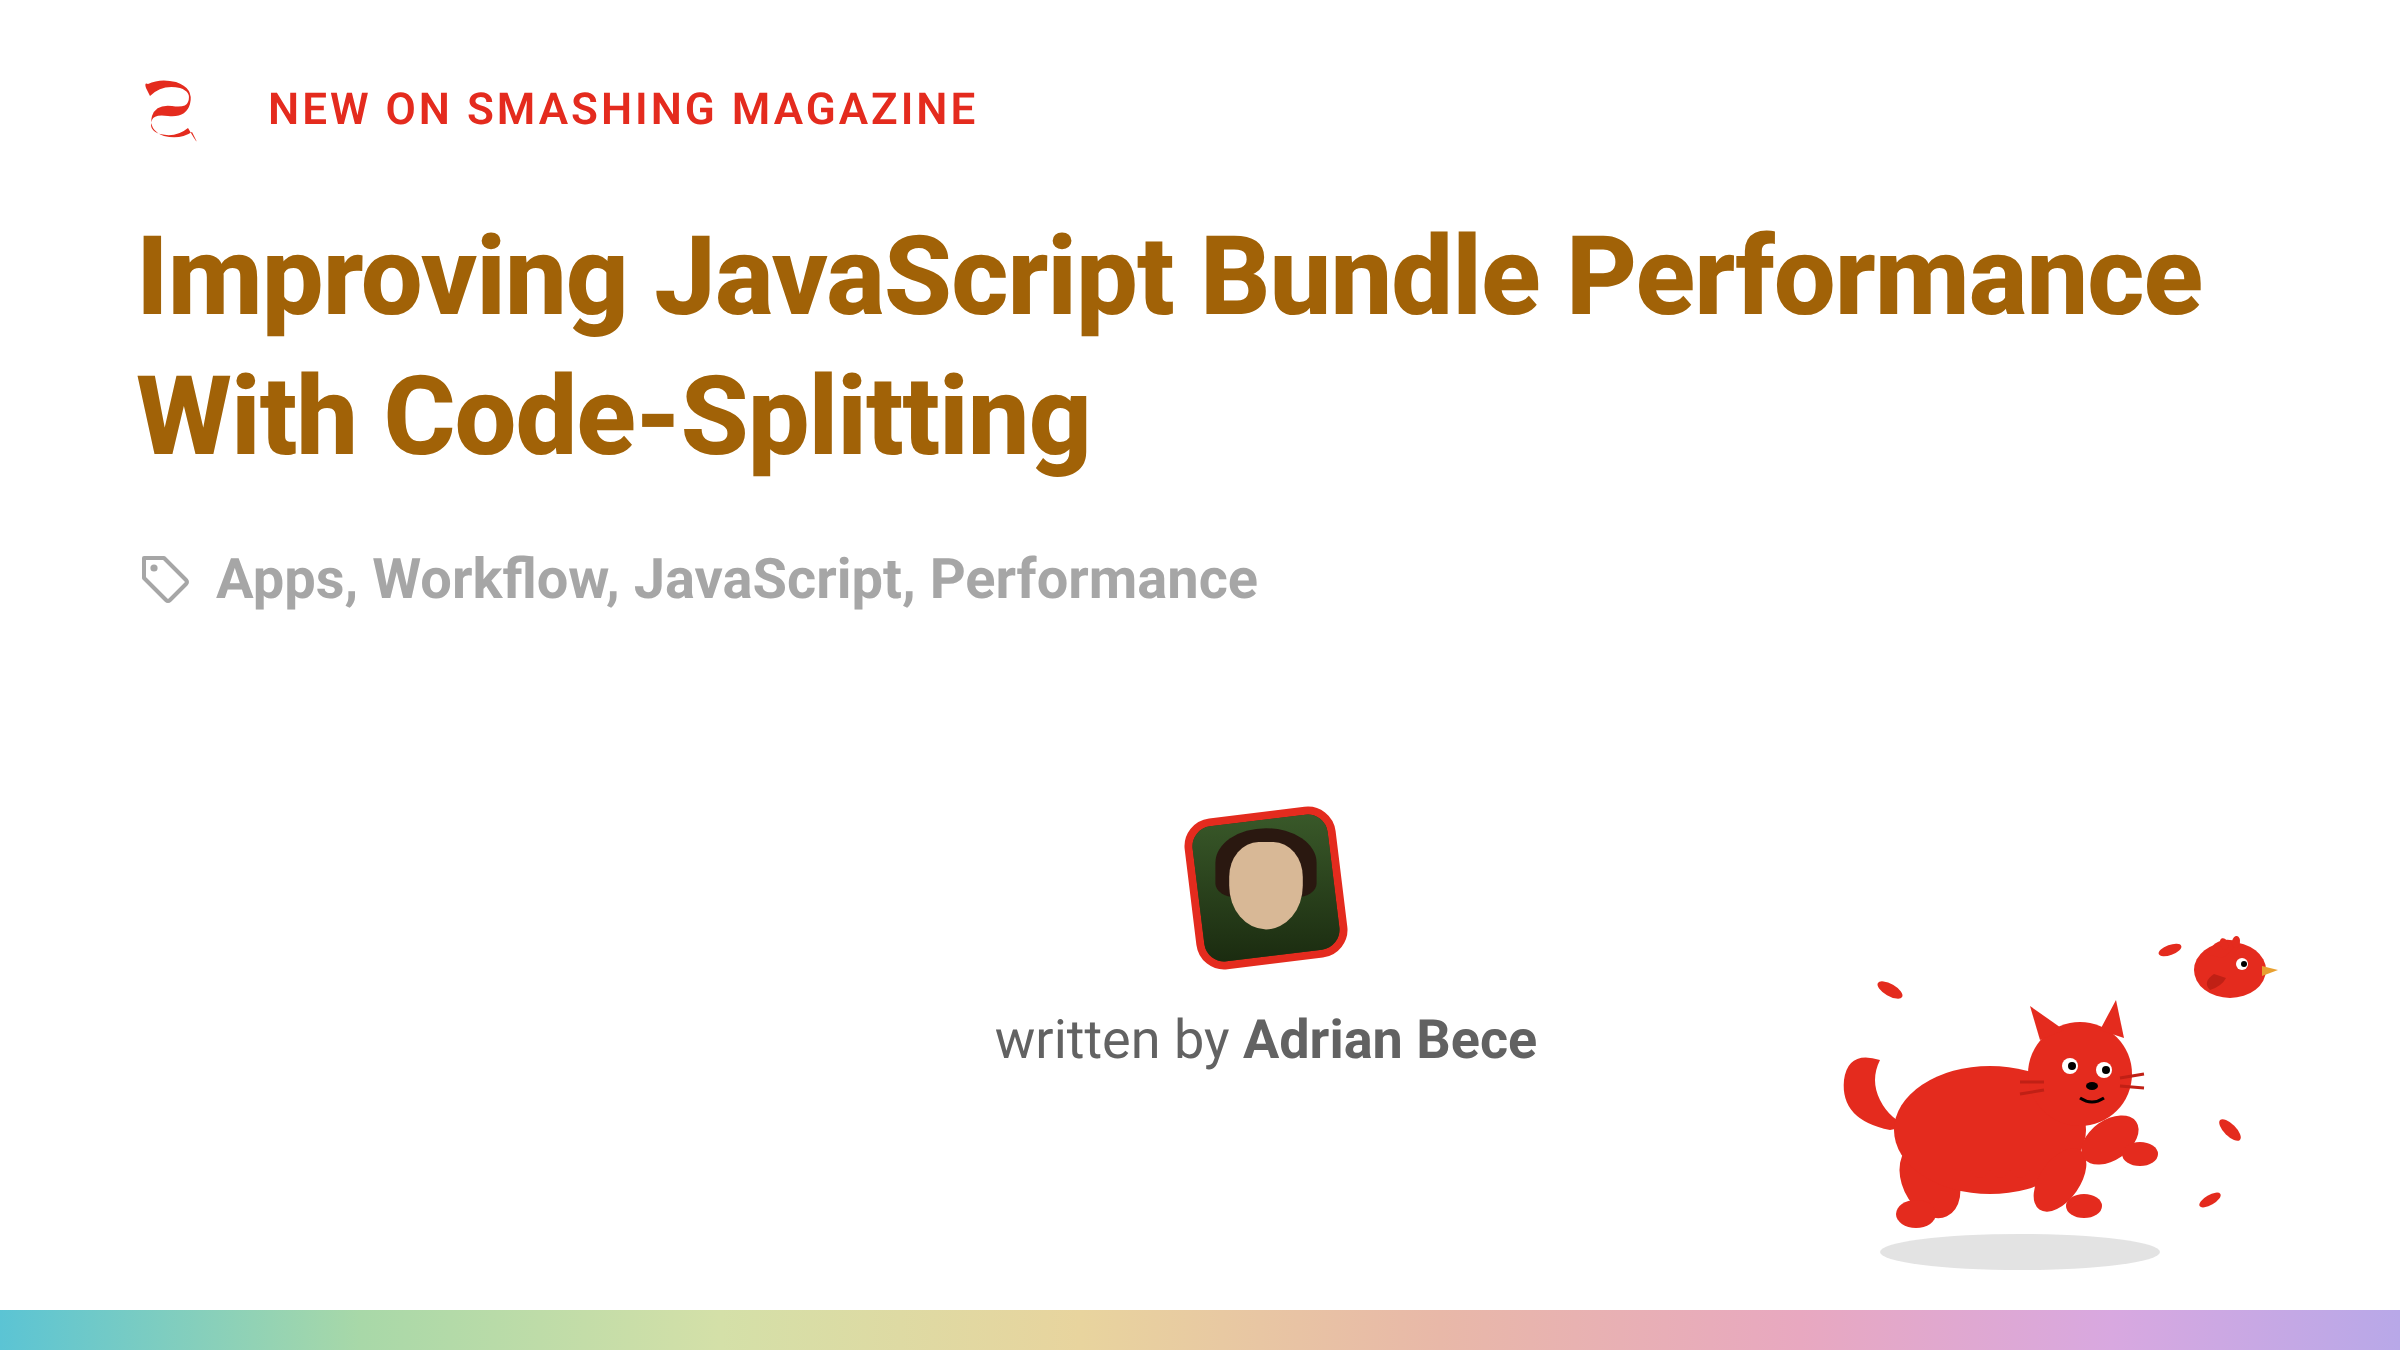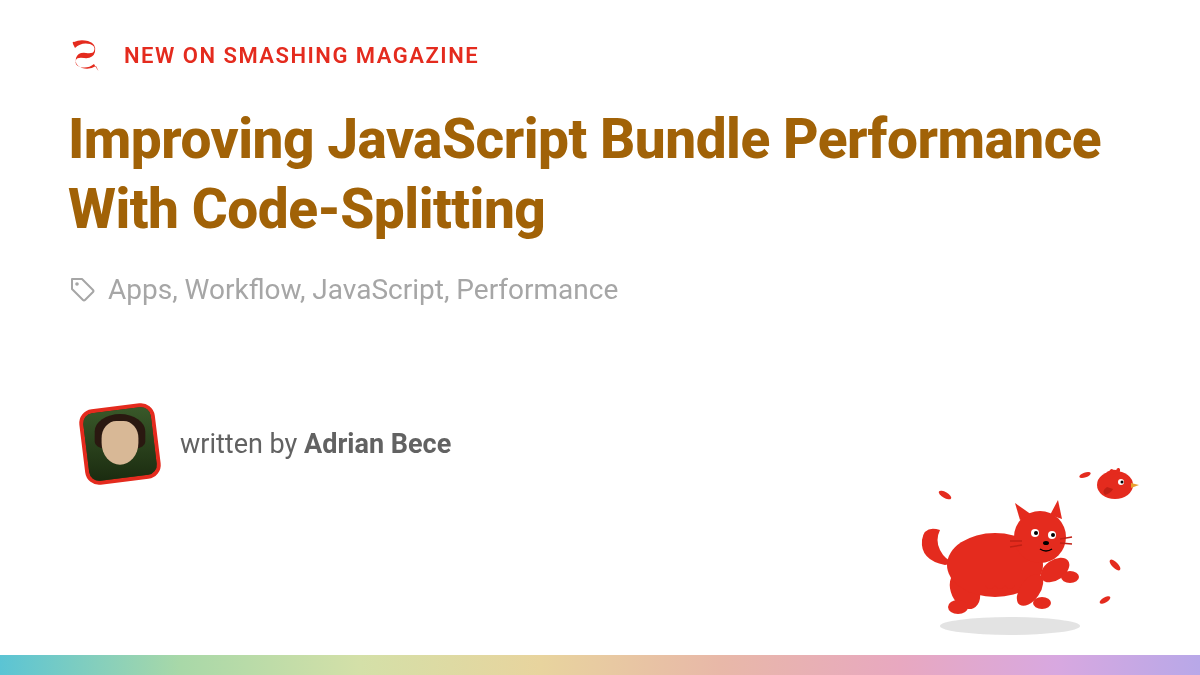--- a/index.html
+++ b/index.html
@@ -12,21 +12,21 @@
       height: 675px;
       font-family: -apple-system, BlinkMacSystemFont, "Segoe UI", Roboto, Helvetica, Arial, sans-serif;
       background: #ffffff;
       position: relative;
       overflow: hidden;
     }
     .header {
       display: flex;
       align-items: center;
       padding: 38px 0 0 68px;
-      gap: 22px;
+      gap: 32px;
     }
     .logo-s {
       width: 34px;
       height: 34px;
       position: relative;
     }
     .kicker {
       color: #e42b1e;
       font-size: 22px;
       font-weight: 600;
@@ -49,27 +49,28 @@
     .tag-icon {
       width: 28px;
       height: 28px;
       display: flex;
       align-items: center;
       justify-content: center;
     }
     .tags-text {
       color: #a6a6a6;
       font-size: 28px;
-      font-weight: 400;
+      font-weight: 700;
     }
     .author-row {
       display: flex;
       align-items: center;
       padding: 100px 16px 0 82px;
       gap: 22px;
+      flex-direction: column;
     }
     .avatar-frame {
       width: 76px;
       height: 76px;
       border: 4px solid #e42b1e;
       border-radius: 14px;
       transform: rotate(-7deg);
       overflow: hidden;
       position: relative;
       background: #2a3a1a;

